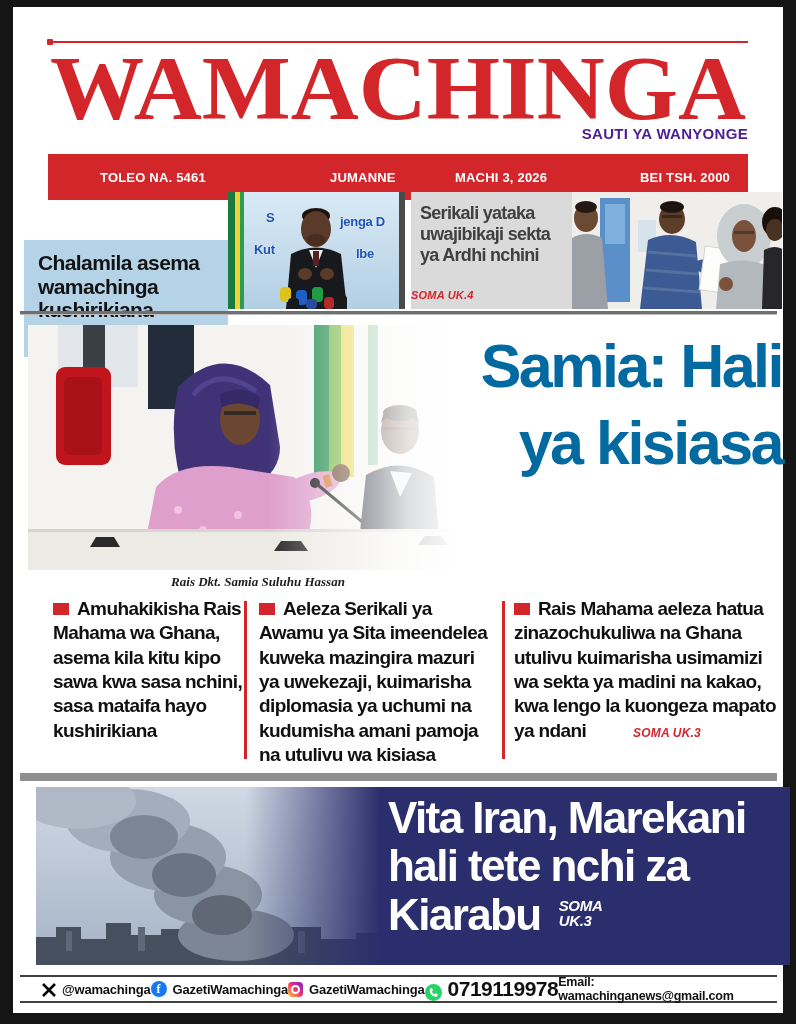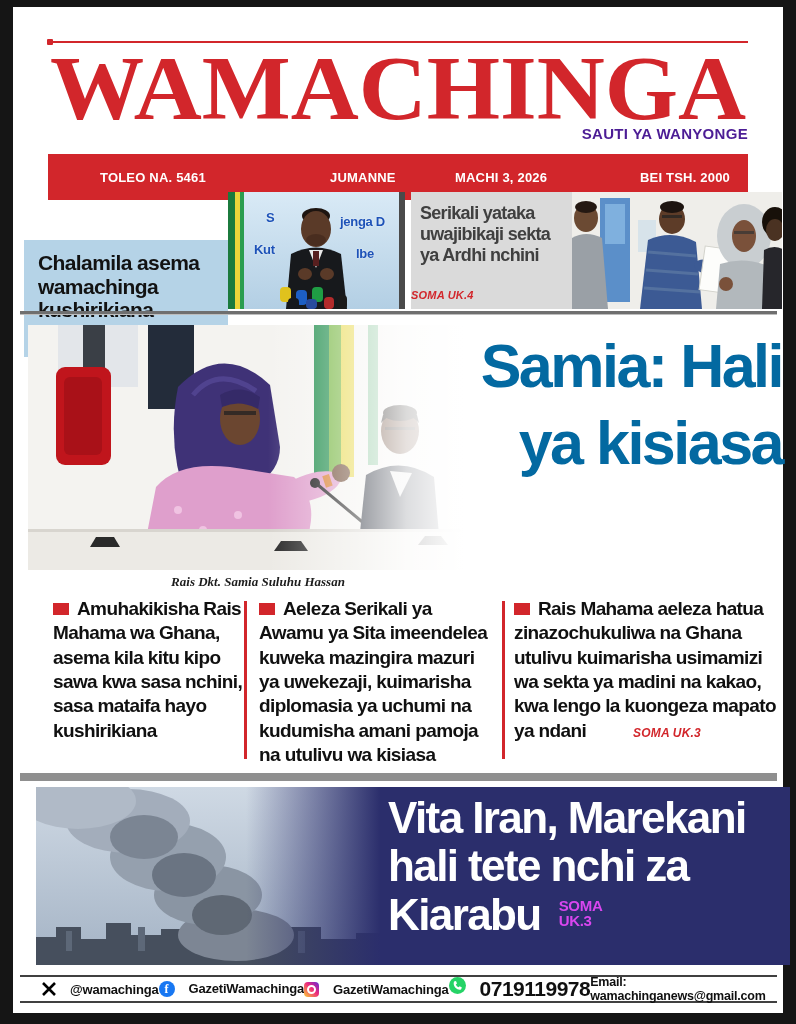--- a/index.html
+++ b/index.html
@@ -51,27 +51,27 @@
   .col-soma{display:inline-block;margin-left:42px;font-size:12px;}
 
   .graybar{left:7px;top:766px;width:757px;height:8px;background:#8f8f8f;}
 
   
   .bottom{left:15px;top:780px;width:754px;height:178px;background:#2b2e6c;overflow:hidden;margin-left:8px;}
   .b-photo{position:absolute;left:0;top:0;width:378px;height:178px;}
   .b-head{position:absolute;left:352px;top:7px;width:400px;color:#fff;}
   .b-head .bl{font-size:44px;font-weight:bold;letter-spacing:-1.6px;line-height:1.1;white-space:nowrap;}
   .b-line3{display:flex;align-items:flex-end;}
-  .b-soma{margin-left:18px;padding-bottom:11px;color:#d946ef;font-weight:bold;
+  .b-soma{margin-left:18px;padding-bottom:11px;color:#ffffff;font-weight:bold;font-style:italic;
           font-size:15px;line-height:1.02;letter-spacing:-.3px;}
 
   
   .footer{left:7px;top:968px;width:757px;height:28px;border-top:2px solid #404040;border-bottom:2px solid #404040;
           display:flex;align-items:center;justify-content:space-between;padding:0 22px;box-sizing:border-box;}
-  .f-item{display:flex;align-items:flex-start;gap:14px;font-weight:bold;font-size:13px;color:#101010;letter-spacing:-.2px;}
+  .f-item{display:flex;align-items:flex-end;gap:6px;font-weight:bold;font-size:13px;color:#101010;letter-spacing:-.2px;}
   .fb-ic{width:16px;height:16px;border-radius:50%;background:#1877f2;display:flex;align-items:center;justify-content:center;}
   .fb-ic::after{content:"f";color:#fff;font-family:"Liberation Serif",serif;font-weight:bold;font-size:12px;line-height:1;}
   .ig-ic{width:15px;height:15px;border-radius:4px;background:linear-gradient(45deg,#f9ce34,#ee2a7b 55%,#6228d7);position:relative;}
   .ig-ic::after{content:"";position:absolute;inset:3px;border:2px solid #fff;border-radius:50%;}
   .wa-num{font-size:21px;font-weight:bold;letter-spacing:-.5px;}
   .f-email{font-size:12.5px;}
 </style>
 </head>
 <body>
 

